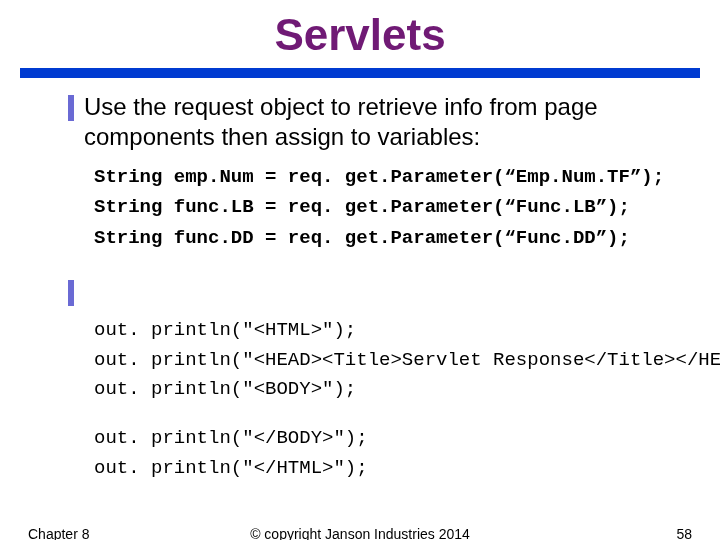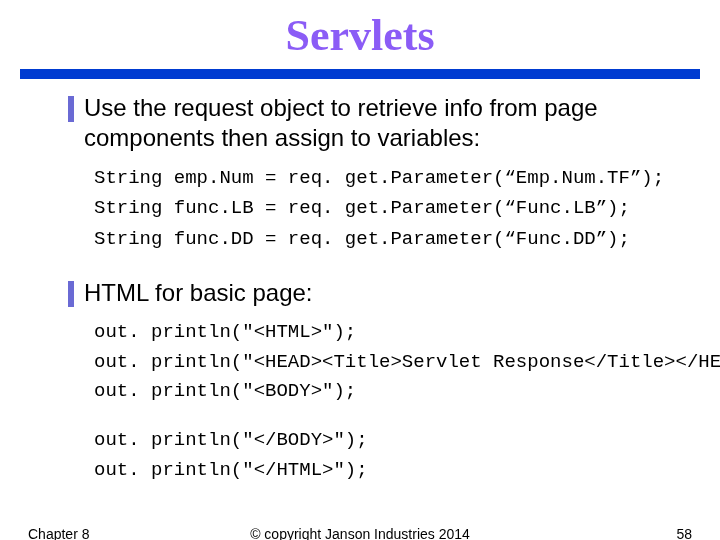--- a/index.html
+++ b/index.html
@@ -12,27 +12,27 @@
     color: #000000;
     overflow: hidden;
   }
   .slide {
     position: relative;
     width: 720px;
     height: 540px;
     box-sizing: border-box;
   }
   .title {
-    font-family: Liberation Serif, serif;
+    font-family: Liberation Sans, sans-serif;
     font-weight: 900;
     font-size: 44px;
     text-align: center;
     margin-top: 10px;
     letter-spacing: 0px;
-    color: #8b5cf6;
+    color: #701a75;
   }
   .rule {
     height: 10px;
     background: #003bd1;
     margin: 8px 20px 0 20px;
   }
   .content {
     padding: 14px 28px 0 28px;
     margin-left: 40px;
   }
@@ -54,20 +54,21 @@
     line-height: 1.25;
     color: #000000;
   }
   .code-block {
     font-family: "Courier New", Courier, monospace;
     font-size: 19px;
     line-height: 1.6;
     margin: 10px 0 24px 26px;
     white-space: pre;
     color: #000000;
+    font-weight: bold;
   }
   .code-block2 {
     font-family: "Courier New", Courier, monospace;
     font-size: 19px;
     line-height: 1.55;
     margin: 8px 0 4px 26px;
     white-space: pre;
     color: #000000;
   }
   .code-block3 {
@@ -108,21 +109,20 @@
       <div class="bullet-bar"></div>
       <div class="bullet-text">Use the request object to retrieve info from page components then assign to variables:</div>
     </div>
 
     <div class="code-block">String emp.Num = req. get.Parameter(“Emp.Num.TF”);
 String func.LB = req. get.Parameter(“Func.LB”);
 String func.DD = req. get.Parameter(“Func.DD”);</div>
 
     <div class="bullet">
       <div class="bullet-bar"></div>
-      <div class="bullet-text">HTML for basic page:</div>
     </div>
 
     <div class="code-block2">out. println("&lt;HTML&gt;");
 out. println("&lt;HEAD&gt;&lt;Title&gt;Servlet Response&lt;/Title&gt;&lt;/HEAD&gt;");
 out. println("&lt;BODY&gt;");</div>
 
     <div class="code-block3">out. println("&lt;/BODY&gt;");
 out. println("&lt;/HTML&gt;");</div>
 
   </div>

